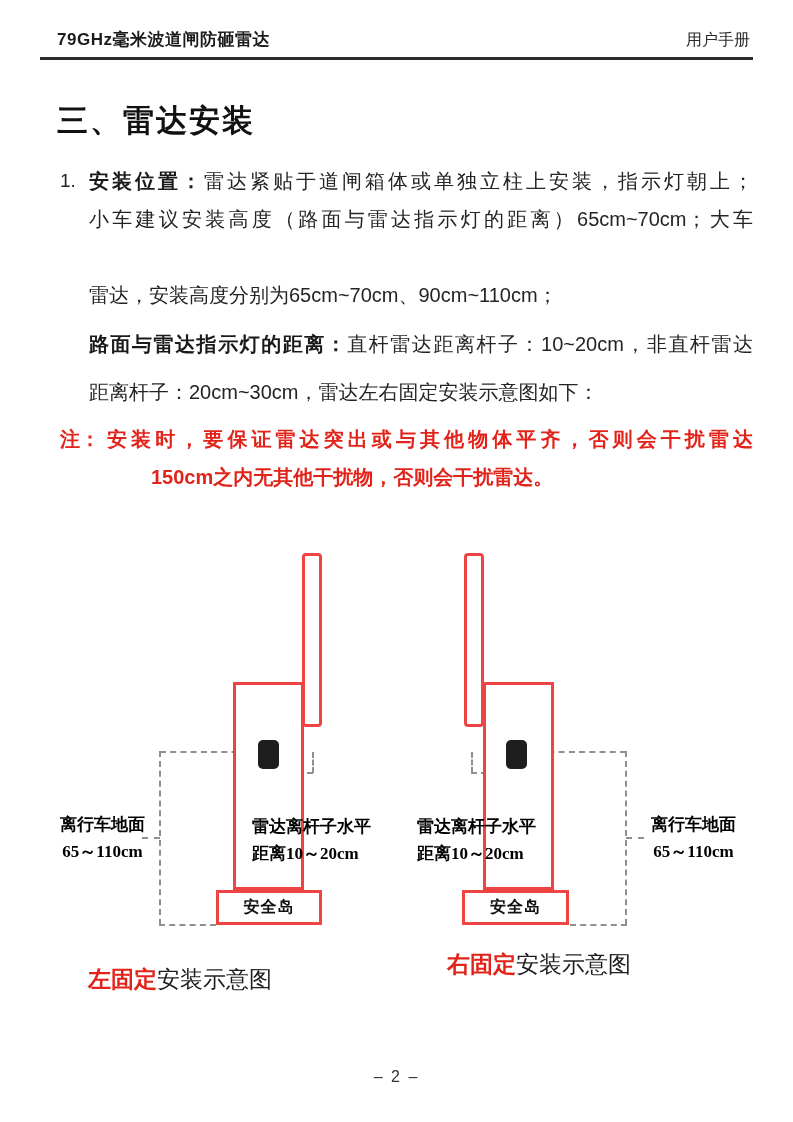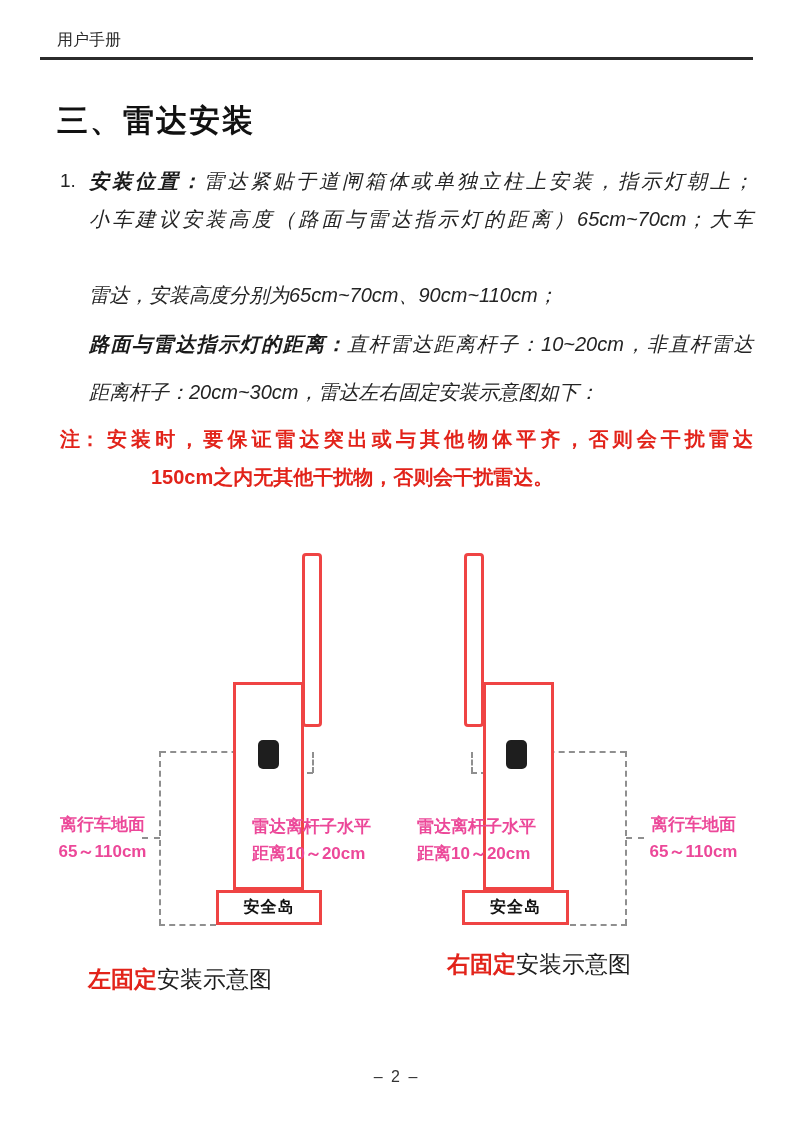--- a/index.html
+++ b/index.html
@@ -39,21 +39,20 @@
     letter-spacing: 2px;
   }
   .jline {
     position: absolute;
     left: 89px;
     width: 664px;
     font-size: 20px;
     color: #242424;
     text-align: justify;
     text-align-last: justify;
-    font-style: italic;
   }
   .jline.last { text-align-last: left; }
   .bold { font-weight: bold; color: #1a1a1a; }
   .num-marker { position: absolute; left: 60px; font-size: 19px; color: #242424; }
 
   .note-line {
     position: absolute;
     left: 107px;
     width: 646px;
     font-size: 20px;
@@ -68,41 +67,42 @@
   
   .diagram-area { position: absolute; left: 0; top: 545px; width: 793px; height: 445px; }
   .outline { position: absolute; background: #fff; border: 3px solid #ef4444; }
   .arm { border-radius: 4px; z-index: 3; }
   .cabinet { z-index: 1; }
   .radar { position: absolute; width: 21px; height: 29px; background: #1e1e1e; border-radius: 5px; z-index: 4; }
   .island { z-index: 2; display: flex; align-items: center; justify-content: center;
             font-size: 16px; font-weight: bold; color: #111; letter-spacing: 1px; }
   .dash-h { position: absolute; border-top: 2px dashed #8f8f8f; height: 0; z-index: 0; }
   .dash-v { position: absolute; border-left: 2px dashed #8f8f8f; width: 0; z-index: 0; }
-  .red-label { position: absolute; color: #ec4899; font-weight: bold; font-size: 17px; line-height: 27px; z-index: 5; white-space: nowrap; }
+  .red-label { position: absolute; color: #000000; font-weight: bold; font-size: 17px; line-height: 27px; z-index: 5; white-space: nowrap; font-family: Liberation Serif, serif; }
   .red-label.center { text-align: center; }
   .caption { position: absolute; font-size: 23px; color: #1d1d1d; font-weight: 500; white-space: nowrap; }
   .caption .cap-red { color: #e2231a; font-weight: bold; }
 
   
   .footer {
     position: absolute;
     left: 0; top: 1068px; width: 100%;
     text-align: center;
     font-size: 16px;
     color: #333;
     letter-spacing: 2px;
   }
 </style>
 </head>
 <body>
 
 <div class="page">
 
   <div class="header">
+    <span class="h-left">79GHz毫米波道闸防砸雷达</span>
     <span class="h-right">用户手册</span>
   </div>
 
   <div class="section-title">三、雷达安装</div>
 
   <span class="num-marker" style="top:170px;">1.</span>
   <div class="jline" style="top:168px;">
     <span class="bold">安装位置：</span><span>雷达紧贴于道闸箱体或单独立柱上安装，指示灯朝上；</span>
   </div>
   <div class="jline" style="top:206px;">小车建议安装高度（路面与雷达指示灯的距离）65cm~70cm；大车</div>

